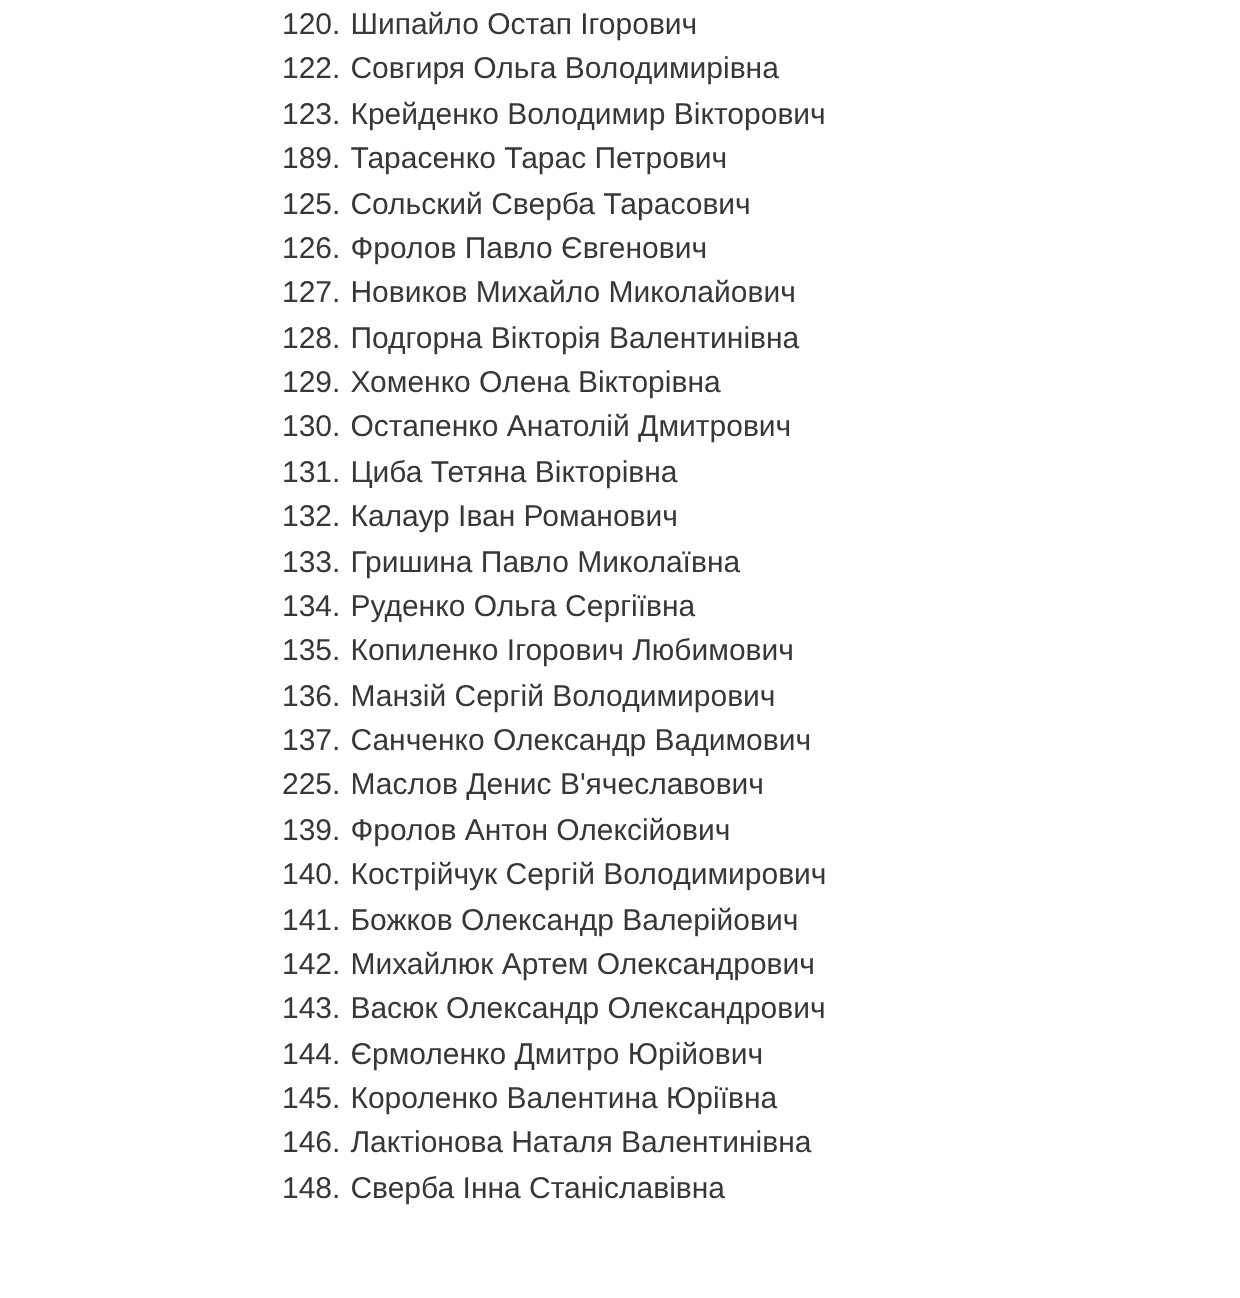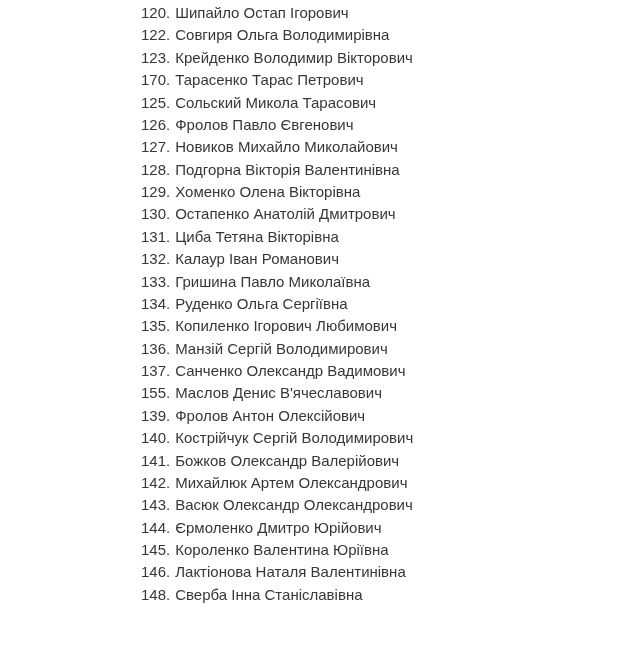--- a/index.html
+++ b/index.html
@@ -39,35 +39,35 @@
   }
 </style>
 </head>
 <body>
 
 <div class="page">
   <ol class="name-list" id="name-list">
       <li class="row"><span class="num">120.</span><span class="name">Шипайло Остап Ігорович</span></li>
       <li class="row"><span class="num">122.</span><span class="name">Совгиря Ольга Володимирівна</span></li>
       <li class="row"><span class="num">123.</span><span class="name">Крейденко Володимир Вікторович</span></li>
-      <li class="row"><span class="num">170.</span><span class="name">Тарасенко Тарас Петрович</span></li>
-      <li class="row"><span class="num">125.</span><span class="name">Сольский Микола Тарасович</span></li>
+      <li class="row"><span class="num">189.</span><span class="name">Тарасенко Тарас Петрович</span></li>
+      <li class="row"><span class="num">125.</span><span class="name">Сольский Сверба Тарасович</span></li>
       <li class="row"><span class="num">126.</span><span class="name">Фролов Павло Євгенович</span></li>
       <li class="row"><span class="num">127.</span><span class="name">Новиков Михайло Миколайович</span></li>
       <li class="row"><span class="num">128.</span><span class="name">Подгорна Вікторія Валентинівна</span></li>
       <li class="row"><span class="num">129.</span><span class="name">Хоменко Олена Вікторівна</span></li>
       <li class="row"><span class="num">130.</span><span class="name">Остапенко Анатолій Дмитрович</span></li>
       <li class="row"><span class="num">131.</span><span class="name">Циба Тетяна Вікторівна</span></li>
       <li class="row"><span class="num">132.</span><span class="name">Калаур Іван Романович</span></li>
       <li class="row"><span class="num">133.</span><span class="name">Гришина Павло Миколаївна</span></li>
       <li class="row"><span class="num">134.</span><span class="name">Руденко Ольга Сергіївна</span></li>
       <li class="row"><span class="num">135.</span><span class="name">Копиленко Ігорович Любимович</span></li>
       <li class="row"><span class="num">136.</span><span class="name">Манзій Сергій Володимирович</span></li>
       <li class="row"><span class="num">137.</span><span class="name">Санченко Олександр Вадимович</span></li>
-      <li class="row"><span class="num">155.</span><span class="name">Маслов Денис В'ячеславович</span></li>
+      <li class="row"><span class="num">225.</span><span class="name">Маслов Денис В'ячеславович</span></li>
       <li class="row"><span class="num">139.</span><span class="name">Фролов Антон Олексійович</span></li>
       <li class="row"><span class="num">140.</span><span class="name">Кострійчук Сергій Володимирович</span></li>
       <li class="row"><span class="num">141.</span><span class="name">Божков Олександр Валерійович</span></li>
       <li class="row"><span class="num">142.</span><span class="name">Михайлюк Артем Олександрович</span></li>
       <li class="row"><span class="num">143.</span><span class="name">Васюк Олександр Олександрович</span></li>
       <li class="row"><span class="num">144.</span><span class="name">Єрмоленко Дмитро Юрійович</span></li>
       <li class="row"><span class="num">145.</span><span class="name">Короленко Валентина Юріївна</span></li>
       <li class="row"><span class="num">146.</span><span class="name">Лактіонова Наталя Валентинівна</span></li>
       <li class="row"><span class="num">148.</span><span class="name">Сверба Інна Станіславівна</span></li>
     </ol>

